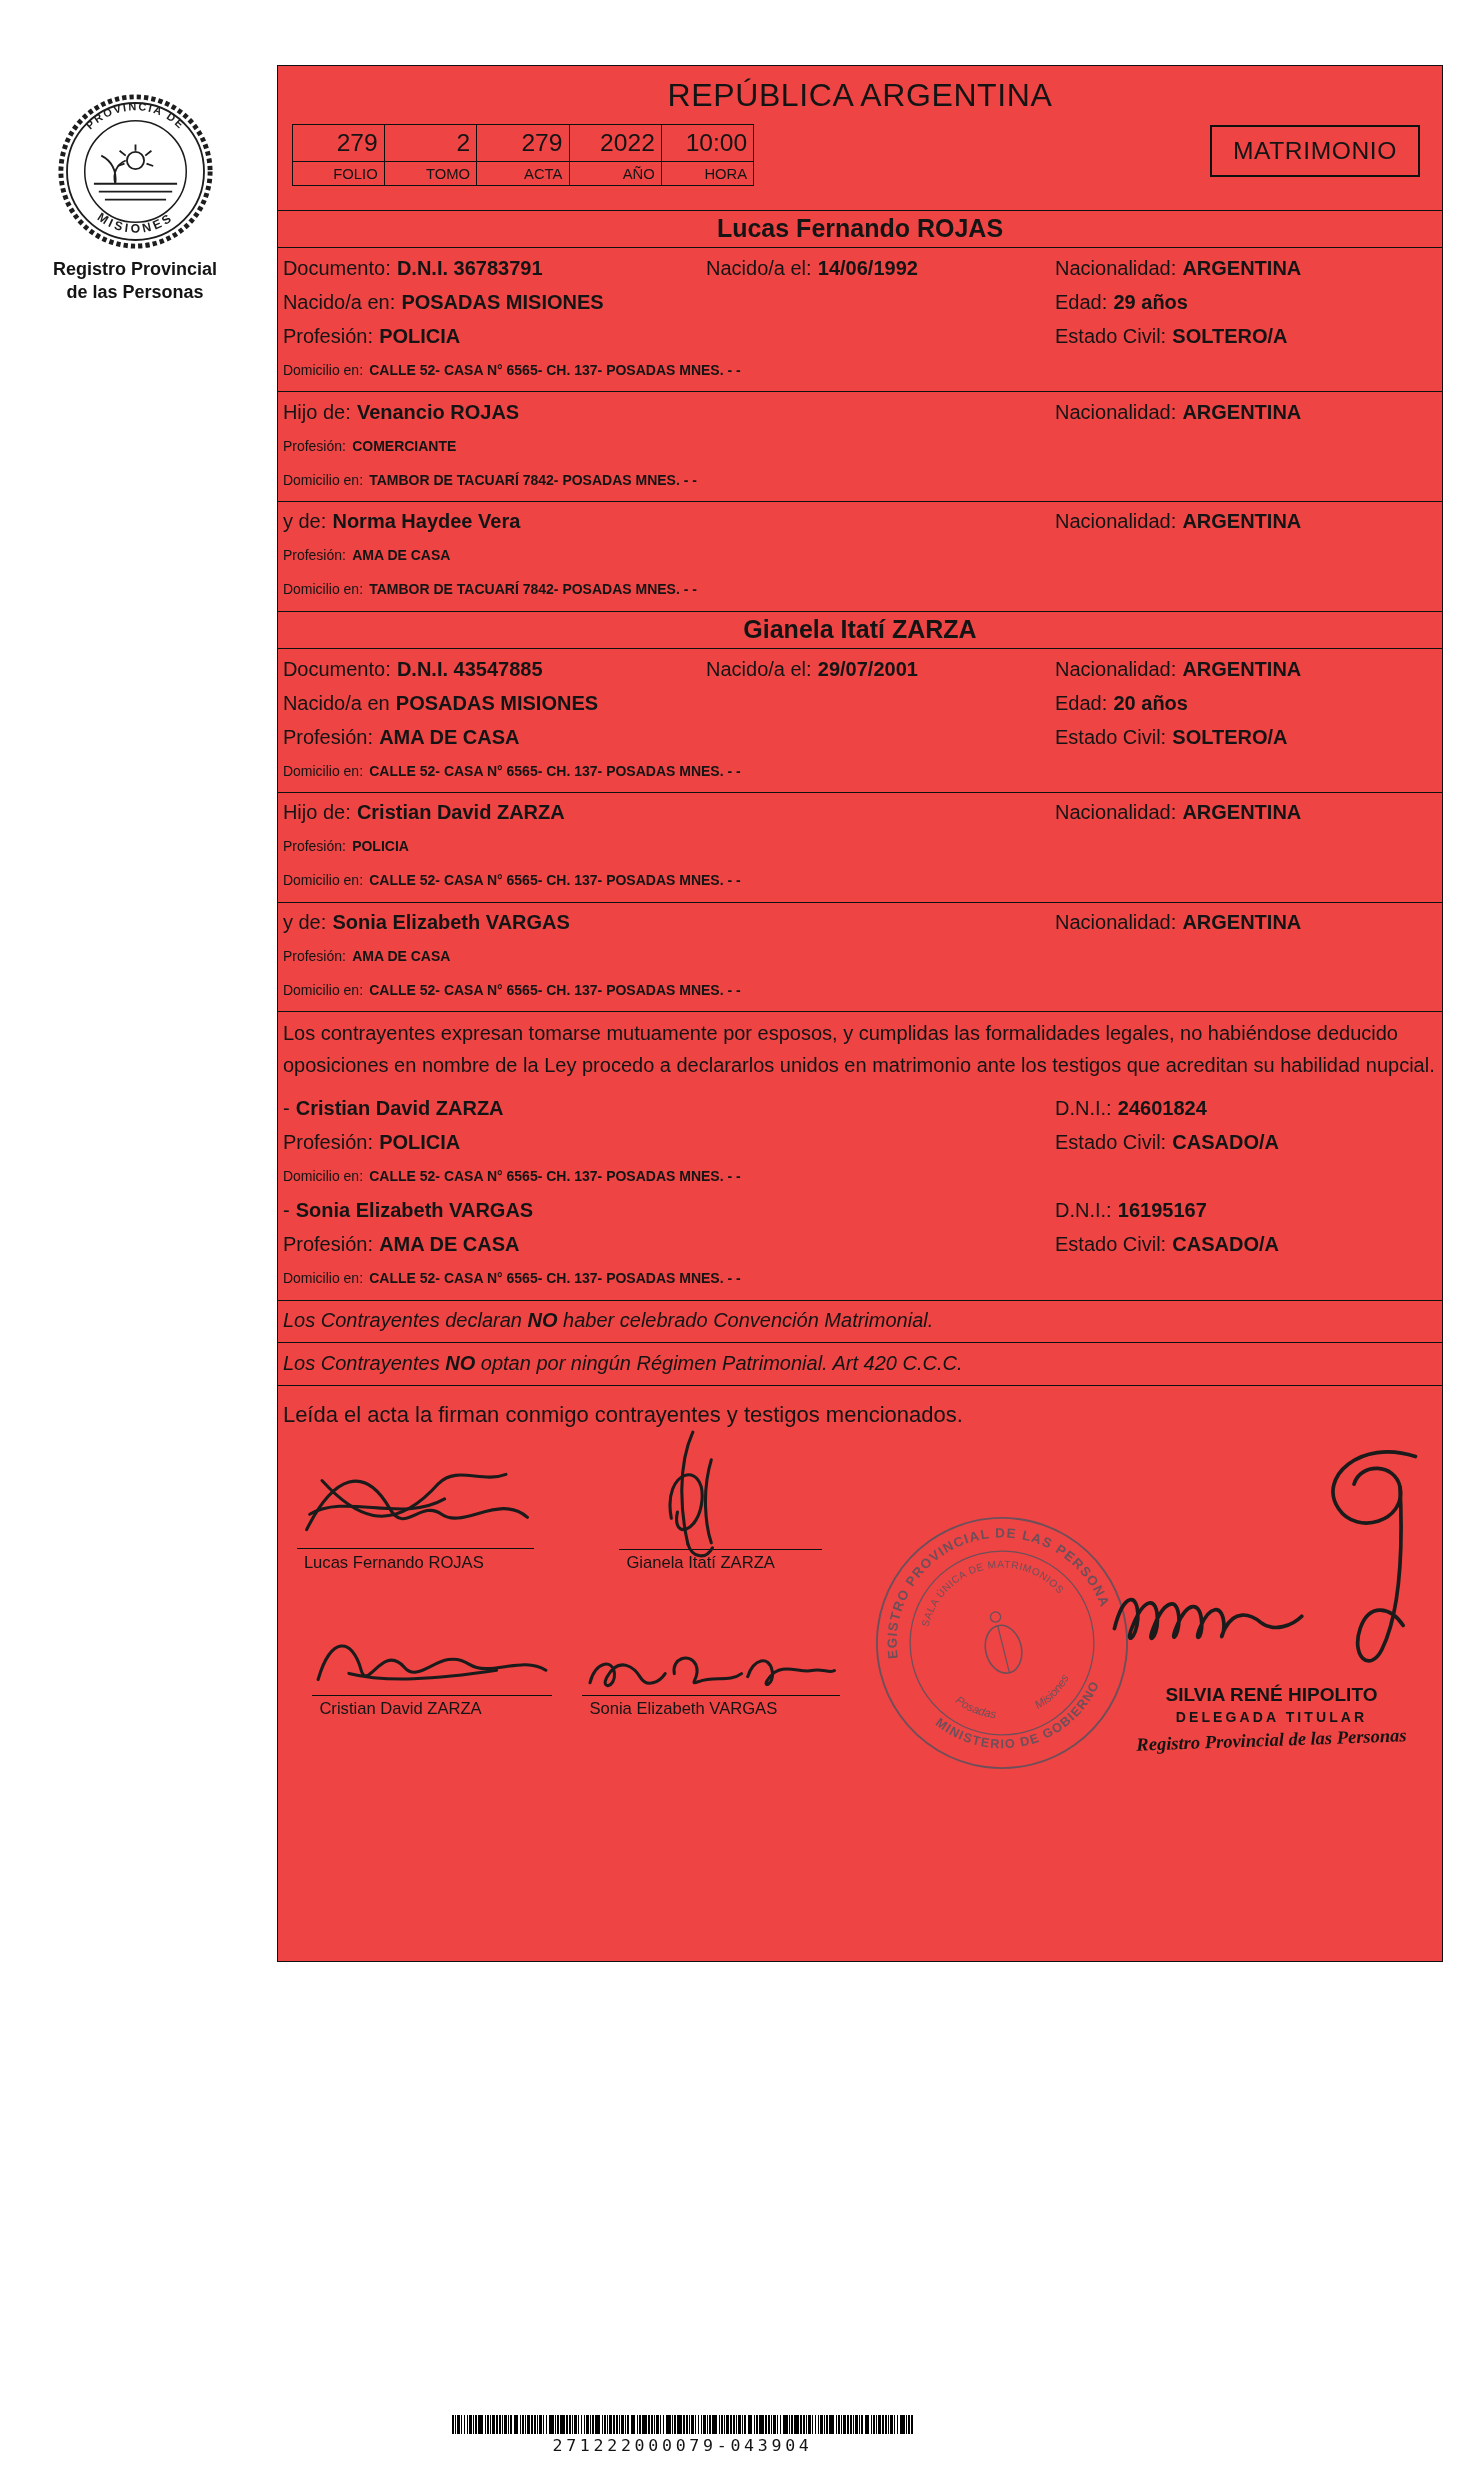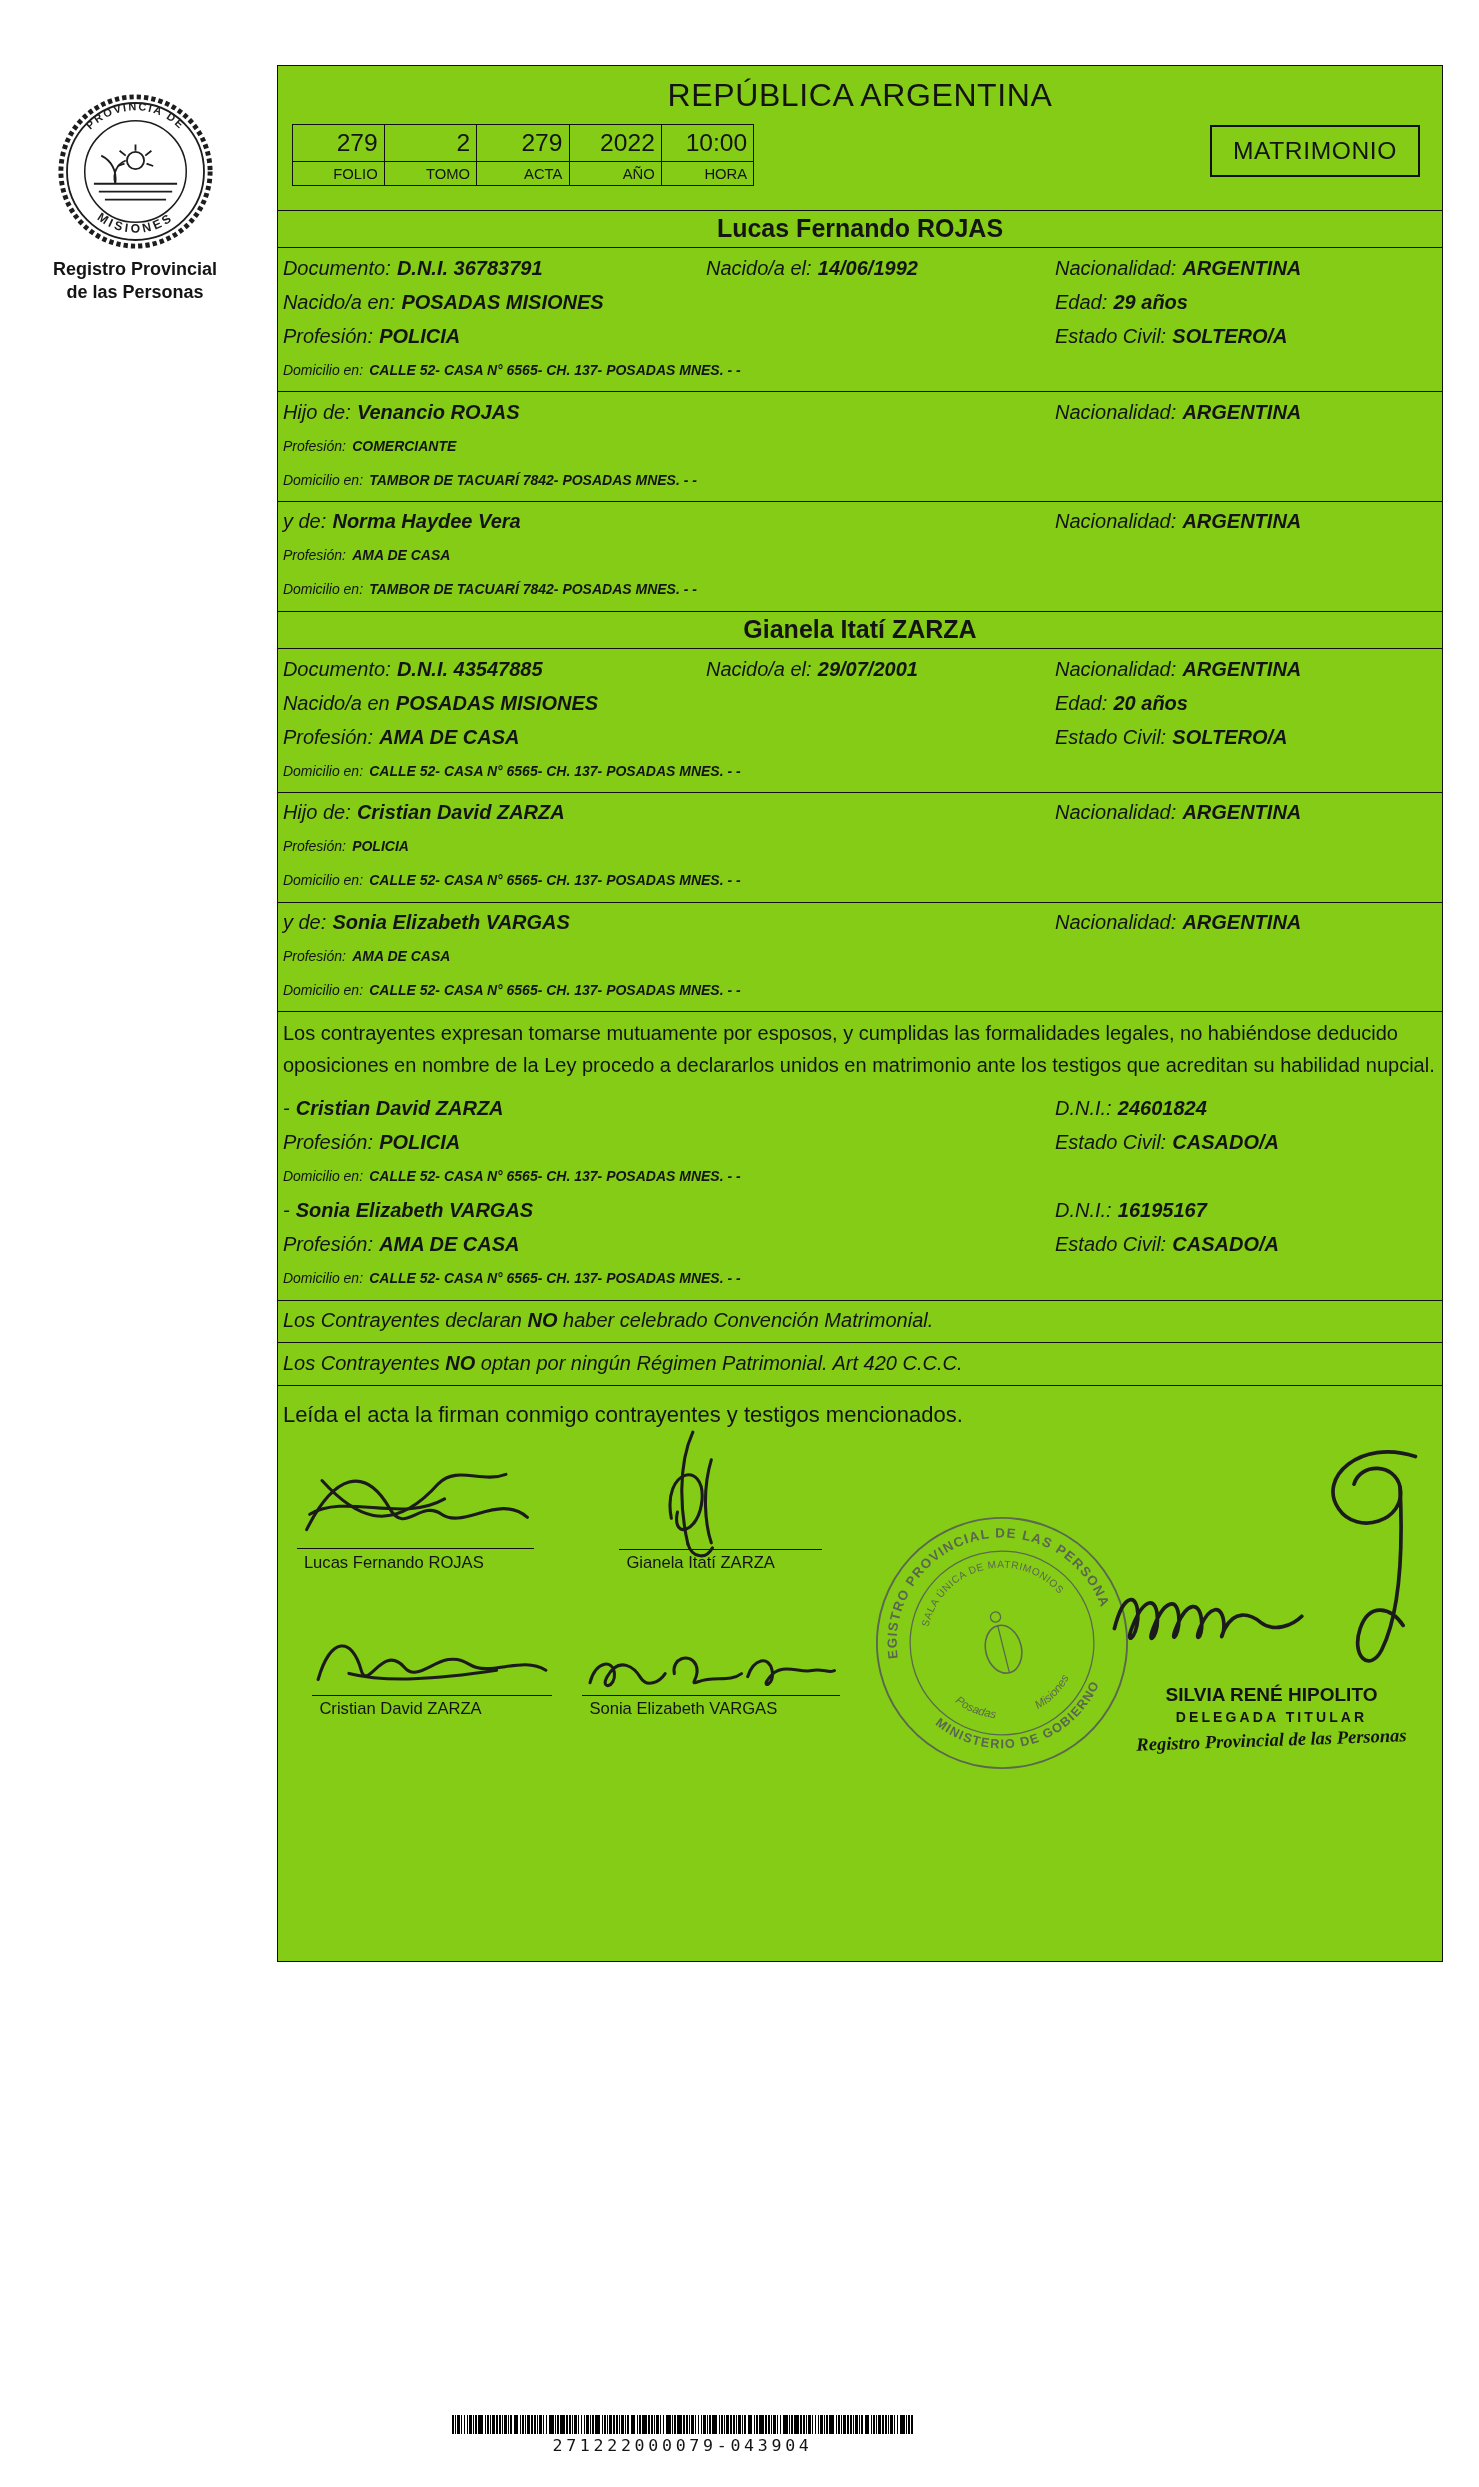--- a/index.html
+++ b/index.html
@@ -6,36 +6,36 @@
   .page{position:relative;width:1479px;height:2487px;background:#ffffff;overflow:hidden;
         font-family:"Liberation Sans",sans-serif;color:#141414;}
   .b{font-weight:700;}
 
   
   .emblem{position:absolute;left:50px;top:92px;width:170px;text-align:center;}
   .emblem svg{display:block;margin:0 auto;}
   .org-name{margin-top:7.4px;font-size:18px;font-weight:700;line-height:23px;}
 
   
-  .cert{position:absolute;left:277px;top:65px;width:1166px;border:1.8px solid #101010;box-sizing:border-box;background:#84cc16;}
+  .cert{position:absolute;left:277px;top:65px;width:1166px;border:1.8px solid #101010;box-sizing:border-box;background:#ef4444;}
   .title{padding:11px 0 3.7px;text-align:center;font-size:32px;letter-spacing:0.6px;}
 
   .head-row{position:relative;height:86px;margin-top:6.2px;}
   .acta-table{position:absolute;left:13.5px;top:0;border-collapse:collapse;}
   .acta-table td{border:1.8px solid #101010;text-align:right;padding:0 6.2px;}
   .acta-table .vals td{height:36px;font-size:24.6px;min-width:79px;}
   .acta-table .labs td{height:23.4px;font-size:14.8px;}
   .mat-box{position:absolute;right:22px;top:1.2px;border:2.5px solid #101010;padding:9.8px 21px;font-size:24.6px;letter-spacing:0.6px;}
 
   .intro{margin:13.5px 3.7px 47px 4.9px;font-size:21px;line-height:29px;}
 
   .name-hd{border-top:1.2px solid #101010;border-bottom:1.2px solid #101010;text-align:center;
            font-size:25px;font-weight:700;padding:3.1px 0 4.3px;}
 
-  .sec{border-bottom:1.2px solid #101010;padding:2.5px 0 4.3px;font-style:italic;}
+  .sec{border-bottom:1.2px solid #101010;padding:2.5px 0 4.3px;}
   .sec.noline{border-bottom:none;}
   .row{position:relative;height:34px;line-height:34px;font-size:20px;white-space:nowrap;}
   .cell{position:absolute;top:0;white-space:nowrap;}
   .c1{left:4.9px;} .c2{left:428px;} .c3{left:777px;}
   .row-full{padding-left:4.9px;height:34px;line-height:34px;font-size:14px;white-space:nowrap;}
   .lbl{font-weight:400;} .val{font-weight:700;margin-left:6.2px;}
 
   .para{padding:4.9px 4.9px 7.4px;font-size:20px;line-height:32px;border-bottom:none;}
   .clause{border-bottom:1.2px solid #101010;padding:6.8px 4.9px 8px;font-size:20px;line-height:27px;font-style:italic;}
   .closing{padding:16px 4.9px 0;font-size:22px;}

